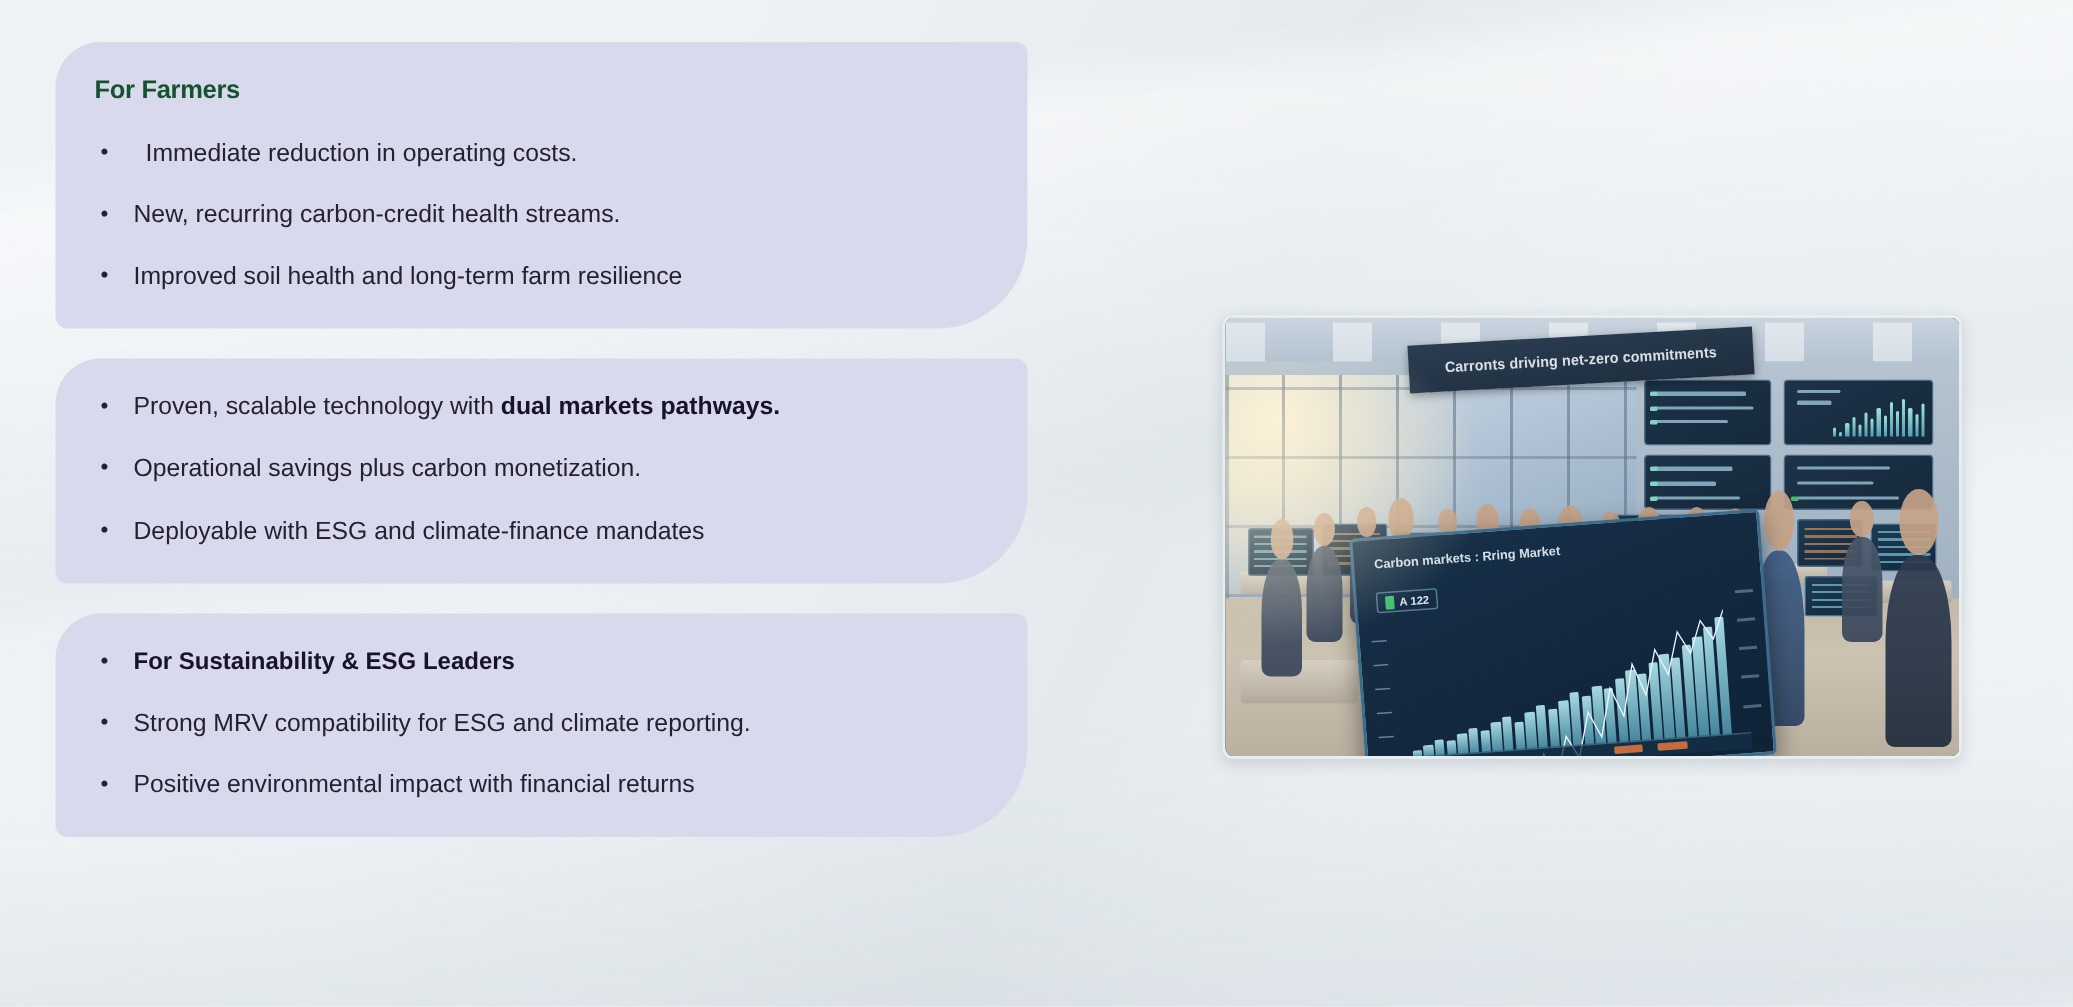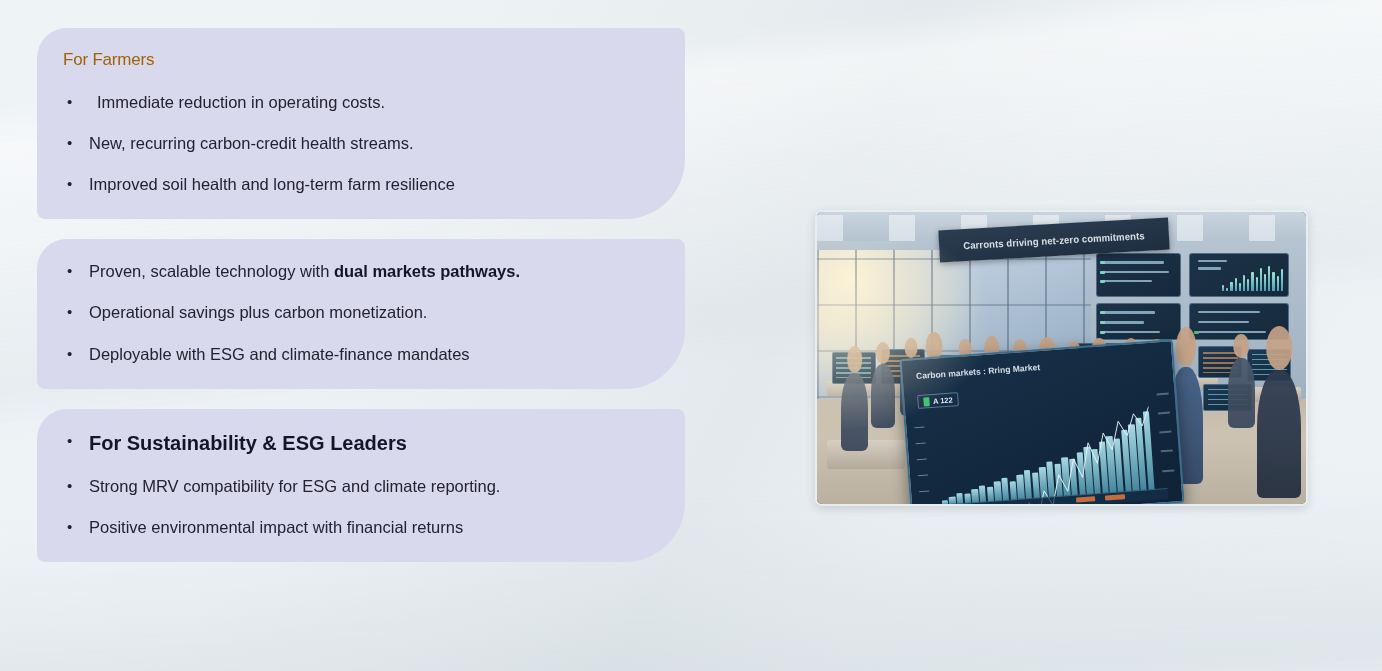--- a/index.html
+++ b/index.html
@@ -60,22 +60,22 @@
     background: #d9d9ee;
     border-radius: 30px 8px 60px 8px;
     padding: 22px 26px 24px 26px;
     margin-bottom: 20px;
     position: relative;
   }
   .benefit-card.card-3 { border-radius: 30px 8px 60px 8px; }
 
   .card-heading {
     font-size: 17px;
-    font-weight: normal;
-    color: #a16207;
+    font-weight: bold;
+    color: #14532d;
     letter-spacing: -0.2px;
     margin-bottom: 22px;
     font-stretch: condensed;
   }
 
   ul.bullet-list { list-style: none; }
 
   li.bullet-item {
     display: flex;
     align-items: flex-start;
@@ -97,21 +97,21 @@
   }
   .bullet-text { flex: 1 1 auto; }
   .bullet-text.extra-indent { padding-left: 8px; }
   .bullet-text b { font-weight: bold; color: #16142a; }
 
   .bullet-sub {
     display: block;
     margin-top: 6px;
     font-weight: normal;
   }
-  .bullet-strong-title { font-weight: bold; color: #16142a; font-size: 20px; }
+  .bullet-strong-title { font-weight: bold; color: #16142a; font-size: 16px; }
 
   
   #illustration {
     position: absolute;
     left: 815px;
     top: 210px;
     width: 493px;
     height: 296px;
     border-radius: 7px;
     overflow: hidden;

